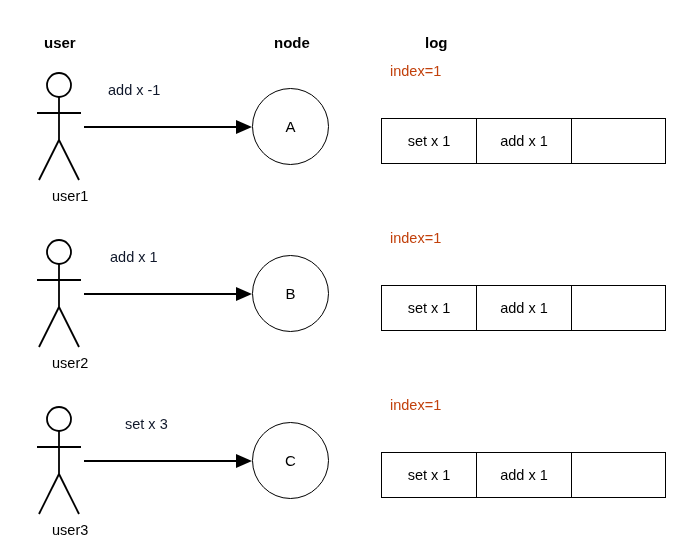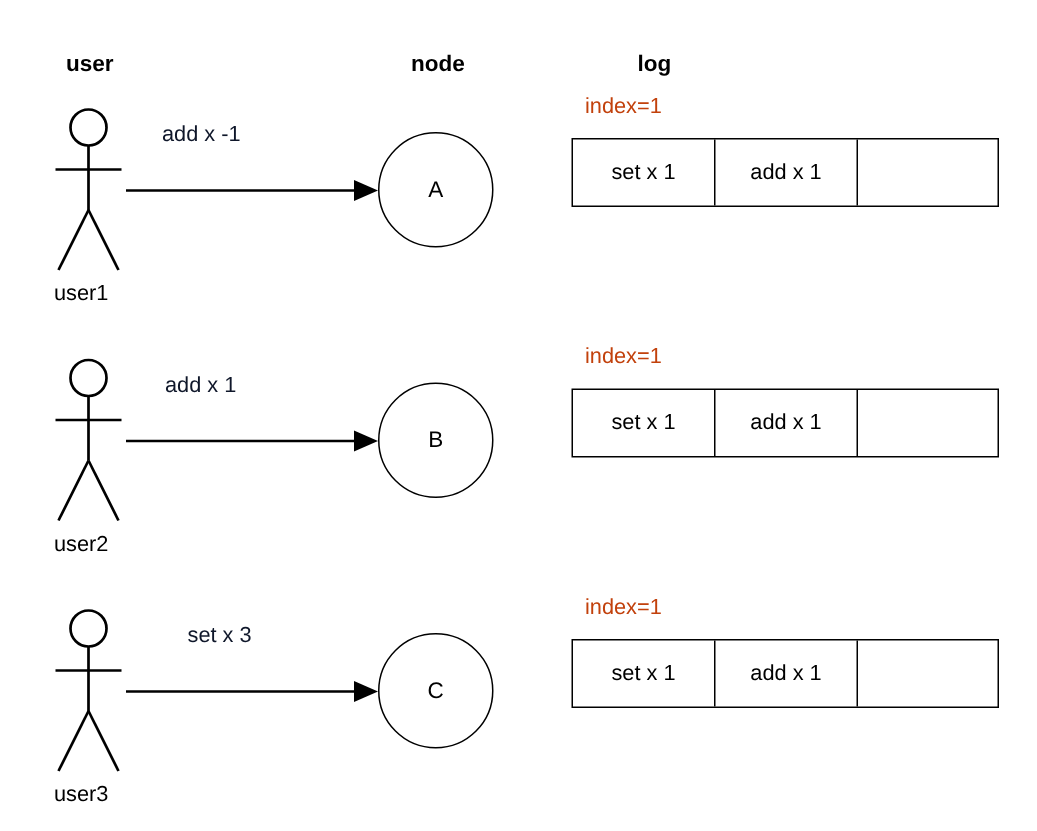--- a/index.html
+++ b/index.html
@@ -41,21 +41,21 @@
 
   .actor-svg {
     position: absolute;
     left: 34px;
     top: 70px;
     width: 80px;
     height: 115px;
   }
   .actor-label {
     position: absolute;
-    left: 36px;
+    left: 52px;
     top: 189px;
     font-size: 14.5px;
     color: #000000;
     white-space: nowrap;
     line-height: 1;
   }
 
   .arrow-svg {
     position: absolute;
     left: 84px;
@@ -100,21 +100,21 @@
     top: 64px;
     font-size: 14.5px;
     color: #c2410c;
     white-space: nowrap;
     line-height: 1;
   }
 
   .log-table {
     position: absolute;
     left: 381px;
-    top: 92px;
+    top: 118px;
     width: 285px;
     height: 46px;
     box-sizing: border-box;
     border: 1.6px solid #000000;
     display: flex;
   }
   .log-cell {
     box-sizing: border-box;
     display: flex;
     align-items: center;

